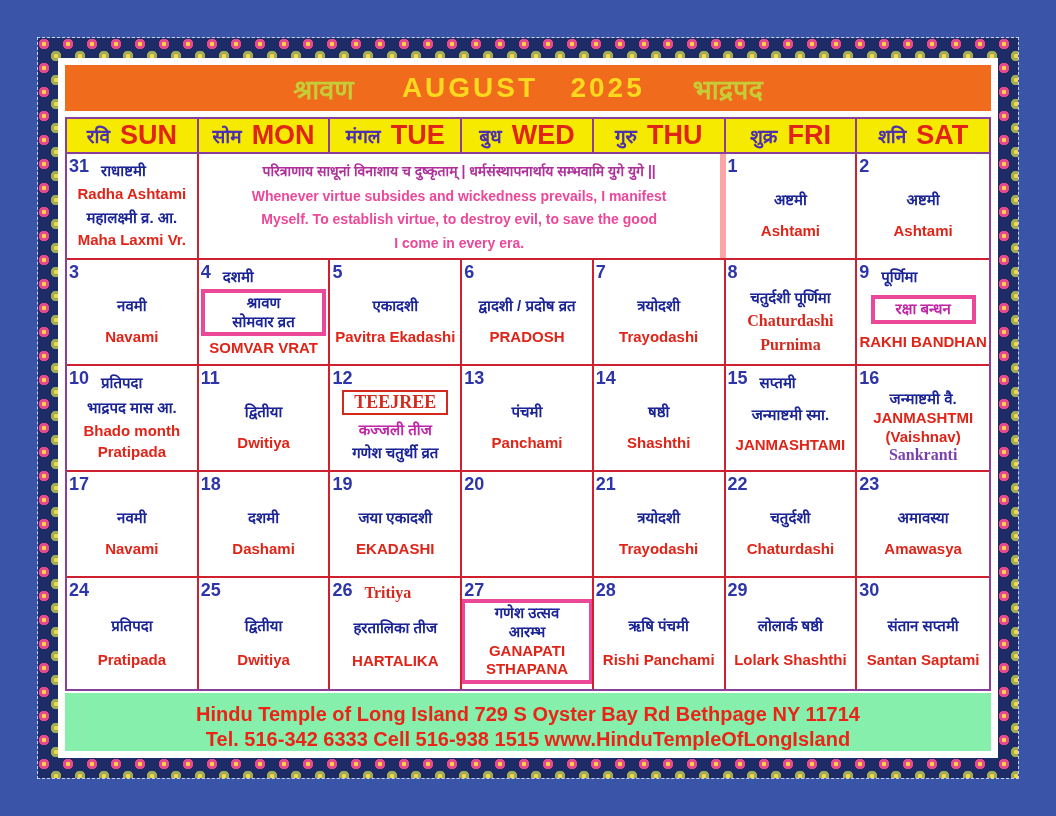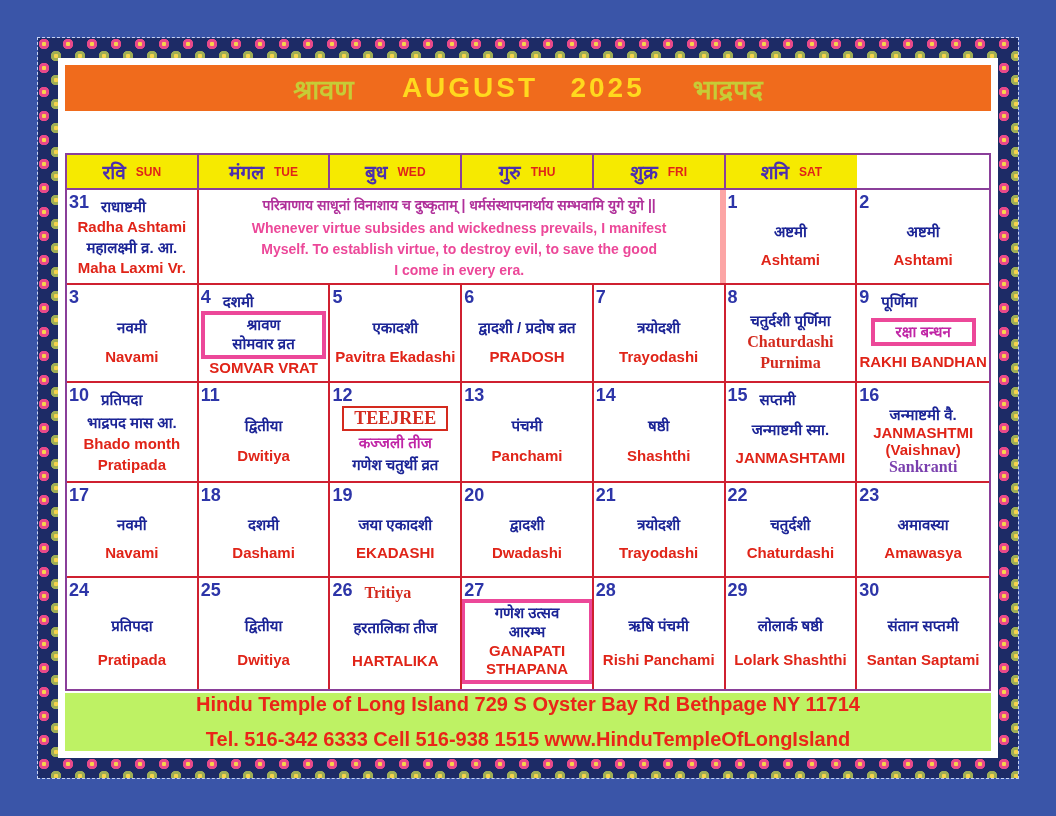--- a/index.html
+++ b/index.html
@@ -25,29 +25,28 @@
     background:#f06b1c; height:46px; flex:0 0 46px;
     display:flex; align-items:center; justify-content:center; gap:48px;
     margin-bottom:6px;
   }
   .hmonth{color:#c6cc36; font-weight:bold; font-size:27px;}
   .emonth{color:#ffd91e; font-weight:bold; font-size:28px; letter-spacing:3px;}
   .dayrow{
     display:grid; grid-template-columns:repeat(7,1fr);
     border:2px solid #8a3f9a; border-bottom:none;
     flex:0 0 33px;
-    margin-top:36px;
   }
   .dh{
     background:#f6ea00; display:flex; align-items:center; justify-content:center; gap:10px;
     border-right:2px solid #8a3f9a; height:33px;
   }
   .dh:last-child{border-right:none;}
   .dh .dhh{color:#4c2faf; font-weight:bold; font-size:19px;}
-  .dh .dhe{color:#e02418; font-weight:bold; font-size:12px;}
+  .dh .dhe{color:#e02418; font-weight:bold; font-size:27px;}
   .grid{
     flex:1; display:flex; flex-direction:column;
     border:2px solid #8a3f9a; border-top:2px solid #8a3f9a;
   }
   .week{
     flex:1; display:grid; grid-template-columns:repeat(7,1fr);
     border-bottom:2px solid #cf2030;
   }
   .week:last-child{border-bottom:none;}
   .cell{
@@ -70,22 +69,22 @@
   .shloka{
     grid-column:span 4;
     border-right:6px solid #fca5a5;
     display:flex; flex-direction:column; justify-content:space-evenly; align-items:center;
     padding:0 8px; text-align:center;
   }
   .sh-sk{color:#b0309a; font-weight:bold; font-size:14px;}
   .sh-en{color:#ec4899; font-weight:bold; font-size:14px;}
   .footer{
     flex:0 0 58px; margin-top:2px;
-    background:#bef264;
-    display:flex; flex-direction:column; justify-content:space-between; align-items:center;
+    background:#86efac;
+    display:flex; flex-direction:column; justify-content:flex-end; align-items:center;
     gap:2px;
   }
   .footer div{color:#ea2518; font-weight:bold; font-size:20px;}
 </style>
 </head>
 <body>
 
 <div class="page">
   <div class="frame"></div>
   <div class="panel">
@@ -95,20 +94,24 @@
       <span class="emonth"><span>AUGUST</span>&nbsp;&nbsp;&nbsp;<span>2025</span></span>
       <span class="hmonth">भाद्रपद</span>
     </div>
 
     <div class="dayrow">
         <div class="dh">
           <span class="dhh">रवि</span>
           <span class="dhe">SUN</span>
         </div>
         <div class="dh">
+          <span class="dhh">सोम</span>
+          <span class="dhe">MON</span>
+        </div>
+        <div class="dh">
           <span class="dhh">मंगल</span>
           <span class="dhe">TUE</span>
         </div>
         <div class="dh">
           <span class="dhh">बुध</span>
           <span class="dhe">WED</span>
         </div>
         <div class="dh">
           <span class="dhh">गुरु</span>
           <span class="dhe">THU</span>
@@ -331,24 +334,20 @@
             </div>
             <div class="lines">
               <span class="hi">जया एकादशी</span>
               <span class="en">EKADASHI</span>
             </div>
           </div>
           <div class="cell">
             <div class="daterow">
               <span class="date">20</span>
             </div>
-            <div class="lines">
-              <span class="hi">द्वादशी</span>
-              <span class="en">Dwadashi</span>
-            </div>
           </div>
           <div class="cell">
             <div class="daterow">
               <span class="date">21</span>
             </div>
             <div class="lines">
               <span class="hi">त्रयोदशी</span>
               <span class="en">Trayodashi</span>
             </div>
           </div>

